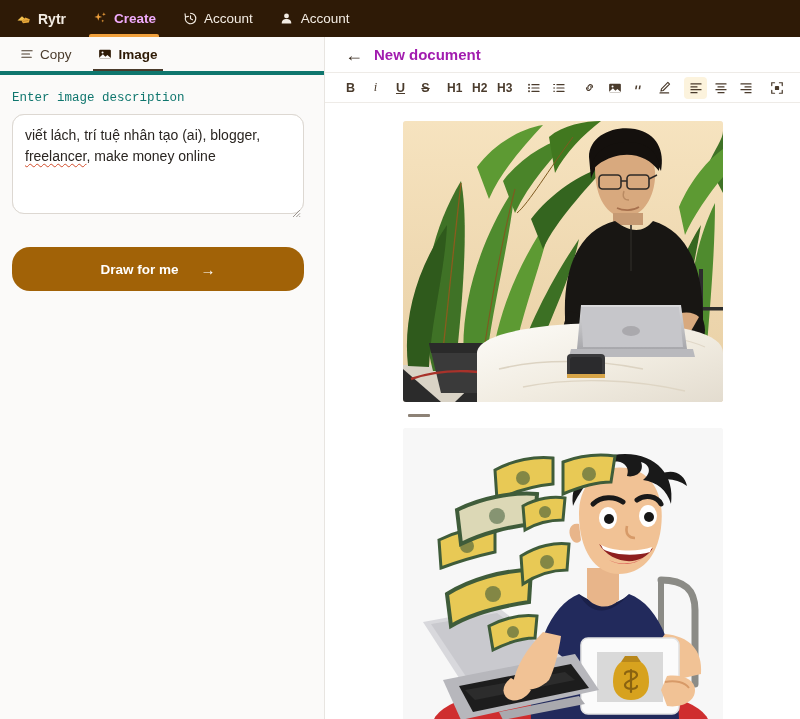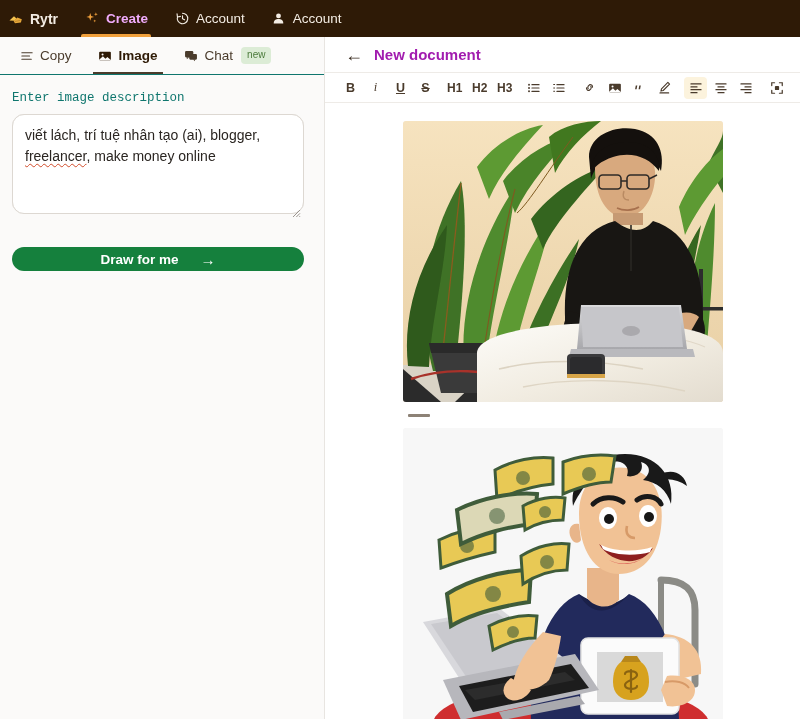--- a/index.html
+++ b/index.html
@@ -11,21 +11,21 @@
     font-family: "Liberation Sans", sans-serif;
     -webkit-font-smoothing: antialiased;
   }
 
   
   #topnav {
     height: 37px;
     background: #2e1a06;
     display: flex;
     align-items: stretch;
-    padding-left: 4px;
+    padding-left: 12px;
     position: relative;
   }
   .nav-item {
     display: flex;
     align-items: center;
     gap: 6px;
     padding: 0 13px;
     color: #f3ece3;
     font-size: 13.5px;
     cursor: pointer;
@@ -56,21 +56,21 @@
     border-right: 1px solid #e8e5e1;
     display: flex;
     flex-direction: column;
     position: relative;
   }
   #ltabs {
     height: 38px;
     display: flex;
     align-items: stretch;
     padding-left: 6px;
-    border-bottom: 1px solid #0f766e;
+    border-bottom: 4px solid #0f766e;
     background: #fbfaf9;
   }
   .ltab {
     display: flex;
     align-items: center;
     gap: 6px;
     padding: 0 13px;
     font-size: 13.5px;
     color: #4a3b2c;
     cursor: pointer;
@@ -148,24 +148,24 @@
   }
   #lhint {
     font-size: 11.5px;
     color: #b1aaa3;
     margin-top: 7px;
     padding-left: 1px;
   }
   #draw-btn {
     margin: 29px 12px 0 12px;
     width: 292px;
-    height: 24px;
+    height: 44px;
     border: none;
     border-radius: 18px;
-    background: #15803d;
+    background: #a16207;
     color: #ffffff;
     font-size: 13.5px;
     font-weight: 600;
     font-family: "Liberation Sans", sans-serif;
     cursor: pointer;
     display: flex;
     align-items: center;
     justify-content: center;
     gap: 22px;
   }
@@ -328,32 +328,20 @@
         <span class="ltab-ico">
           <svg width="14" height="14" viewBox="0 0 16 16">
             <rect x="1.3" y="3.0" width="13.4" height="10" rx="1.2" fill="#2e1a06"></rect>
             <circle cx="5.2" cy="6.4" r="1.15" fill="#fbfaf9"></circle>
             <path d="M1.3 12.4 L5.6 8.3 L8.5 11.2 L10.7 9.2 L14.7 12.6 L14.7 13 L1.3 13 Z" fill="#fbfaf9"></path>
           </svg>
         </span>
         <span>Image</span>
       </div>
 
-      <div class="ltab">
-        <span class="ltab-ico">
-          <svg width="14" height="14" viewBox="0 0 16 16">
-            <rect x="1.2" y="2.4" width="9.4" height="7.3" rx="1.3" fill="#4a3b2c"></rect>
-            <path d="M3.2 9.4 L3.2 11.6 L5.6 9.6 Z" fill="#4a3b2c"></path>
-            <rect x="6.0" y="5.6" width="8.8" height="6.6" rx="1.3" fill="#4a3b2c"></rect>
-            <path d="M12.6 11.9 L12.6 13.9 L10.4 12.1 Z" fill="#4a3b2c"></path>
-          </svg>
-        </span>
-        <span>Chat</span>
-        <span class="badge-new">new</span>
-      </div>
     </div>
 
     <div id="lform">
       <div id="lform-label">Enter image description</div>
 
       <div id="desc-wrap">
         <textarea id="desc-box" placeholder="Enter image description" style="color: transparent; caret-color: rgb(42, 37, 33);">viết lách, trí tuệ nhân tạo (ai), blogger, freelancer, make money online</textarea>
         <div id="desc-render">
           <span>viết lách, trí tuệ nhân tạo (ai), blogger, </span><span class="misspell">freelancer</span><span>, make money online</span>
         </div>

